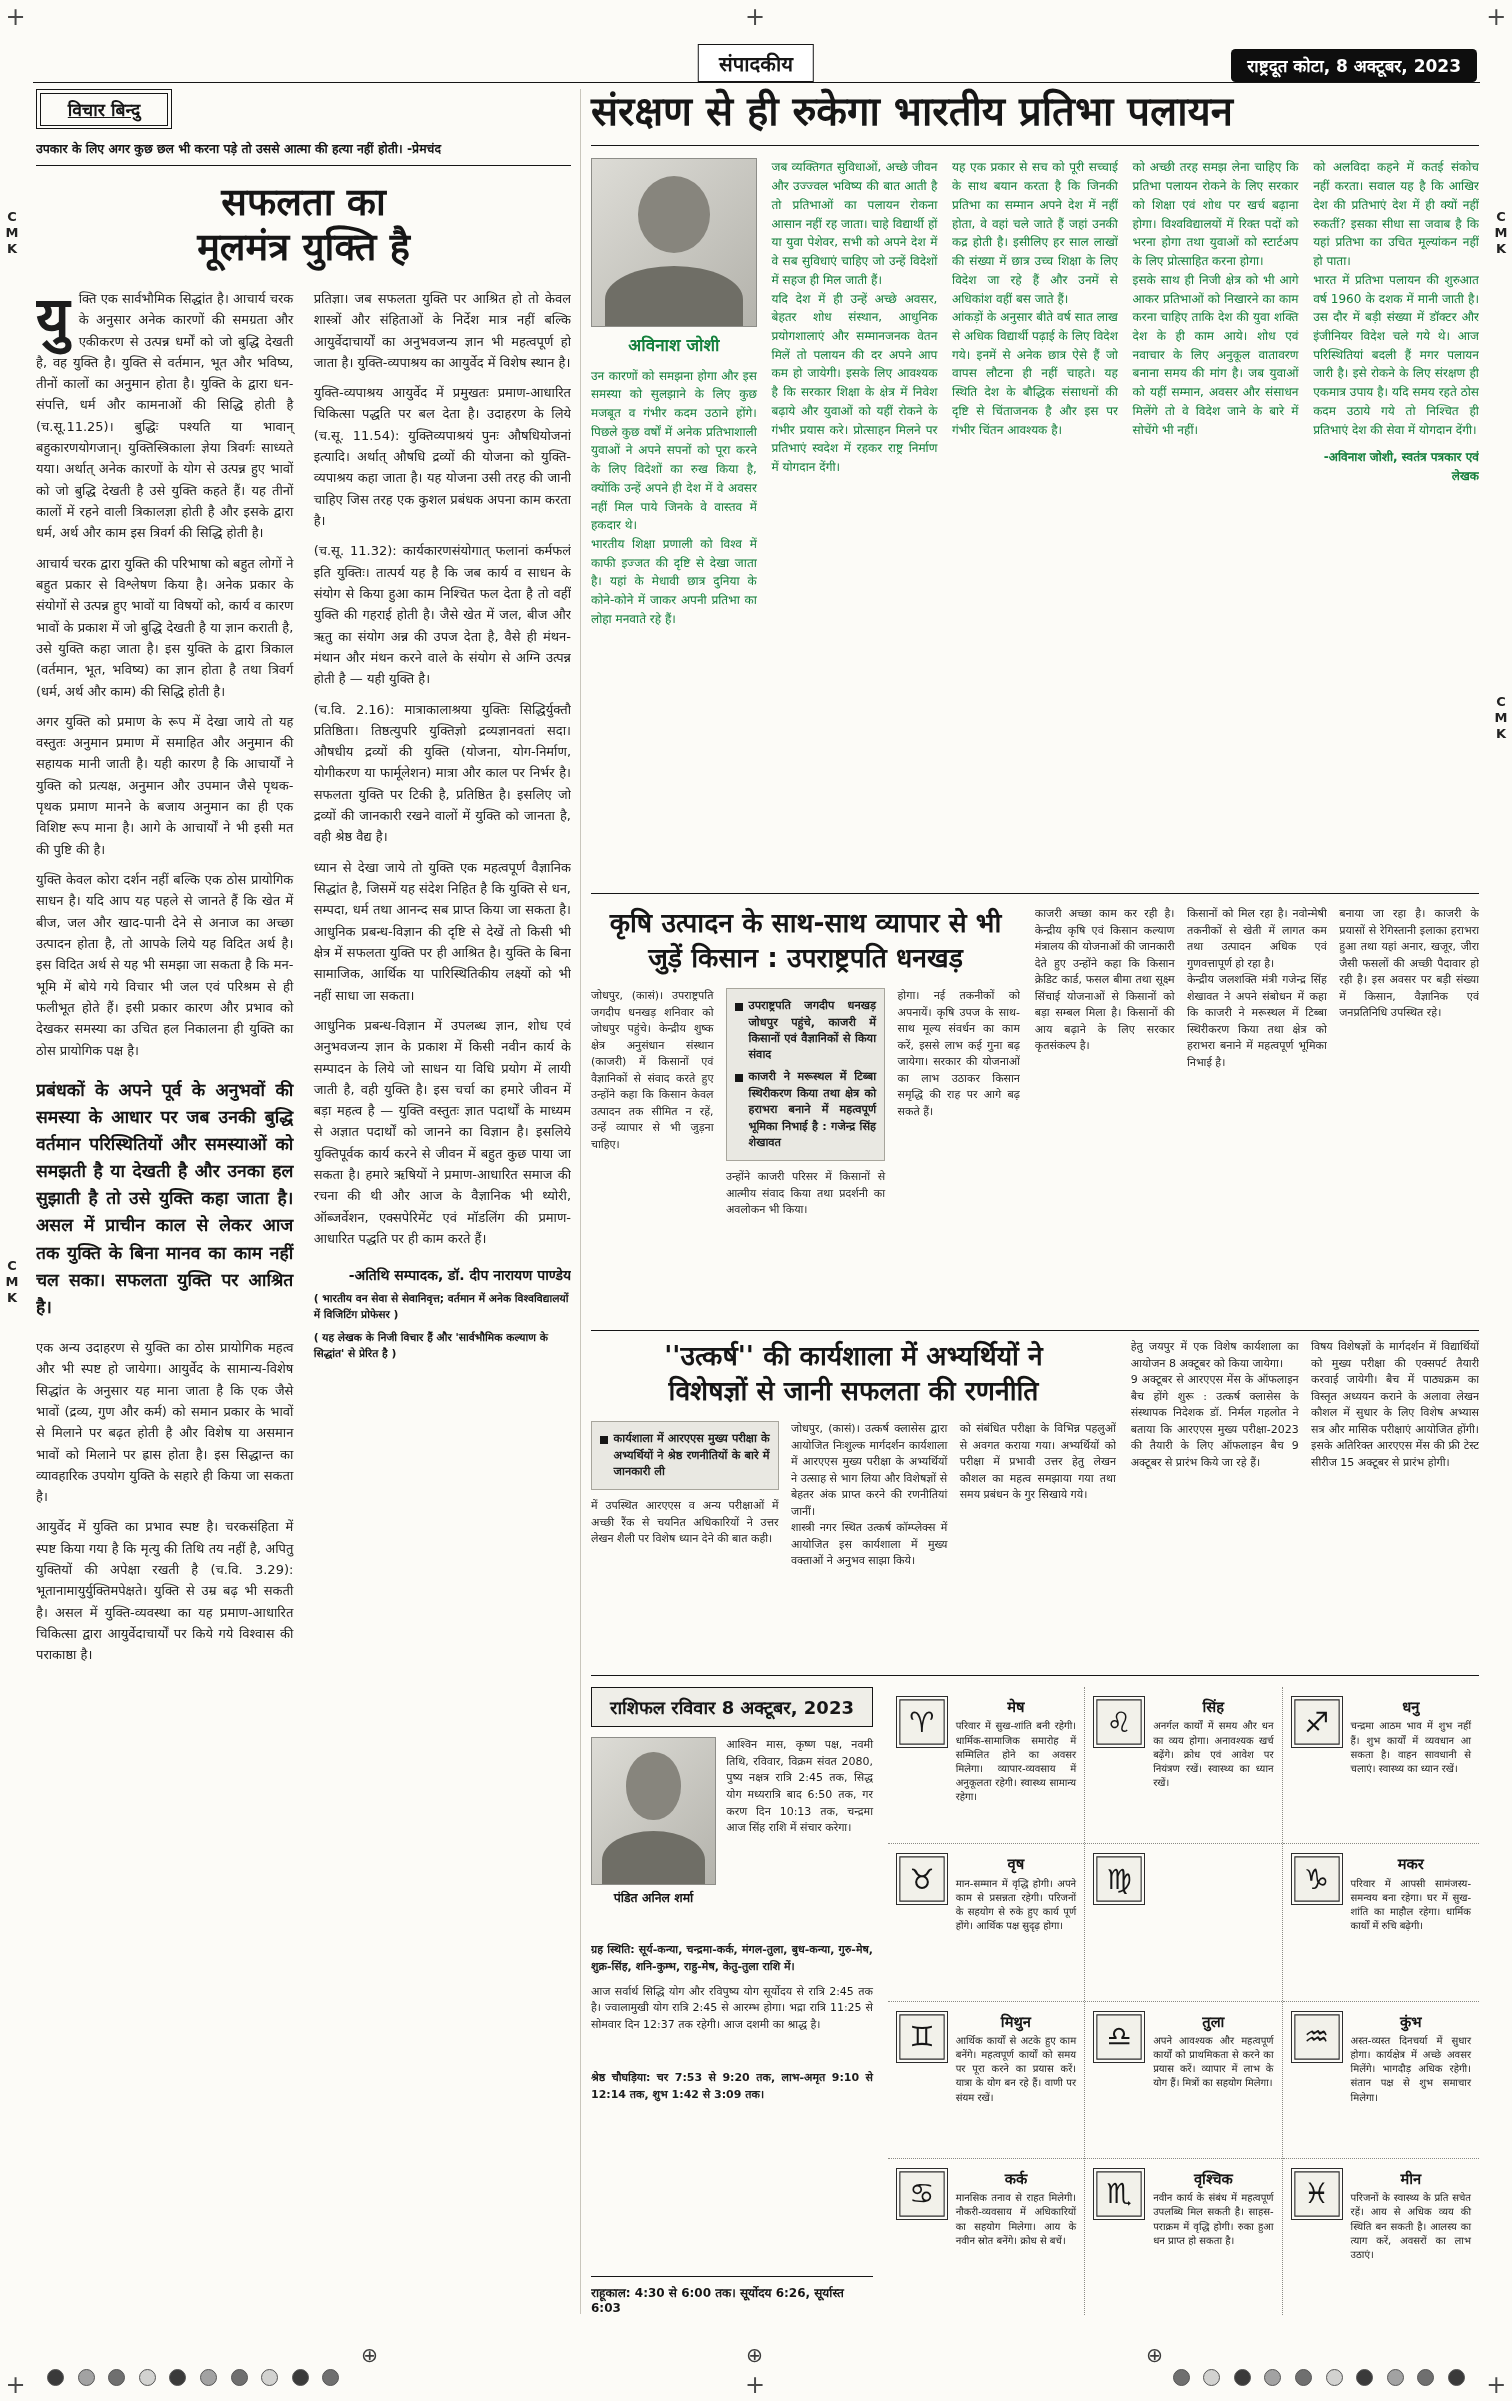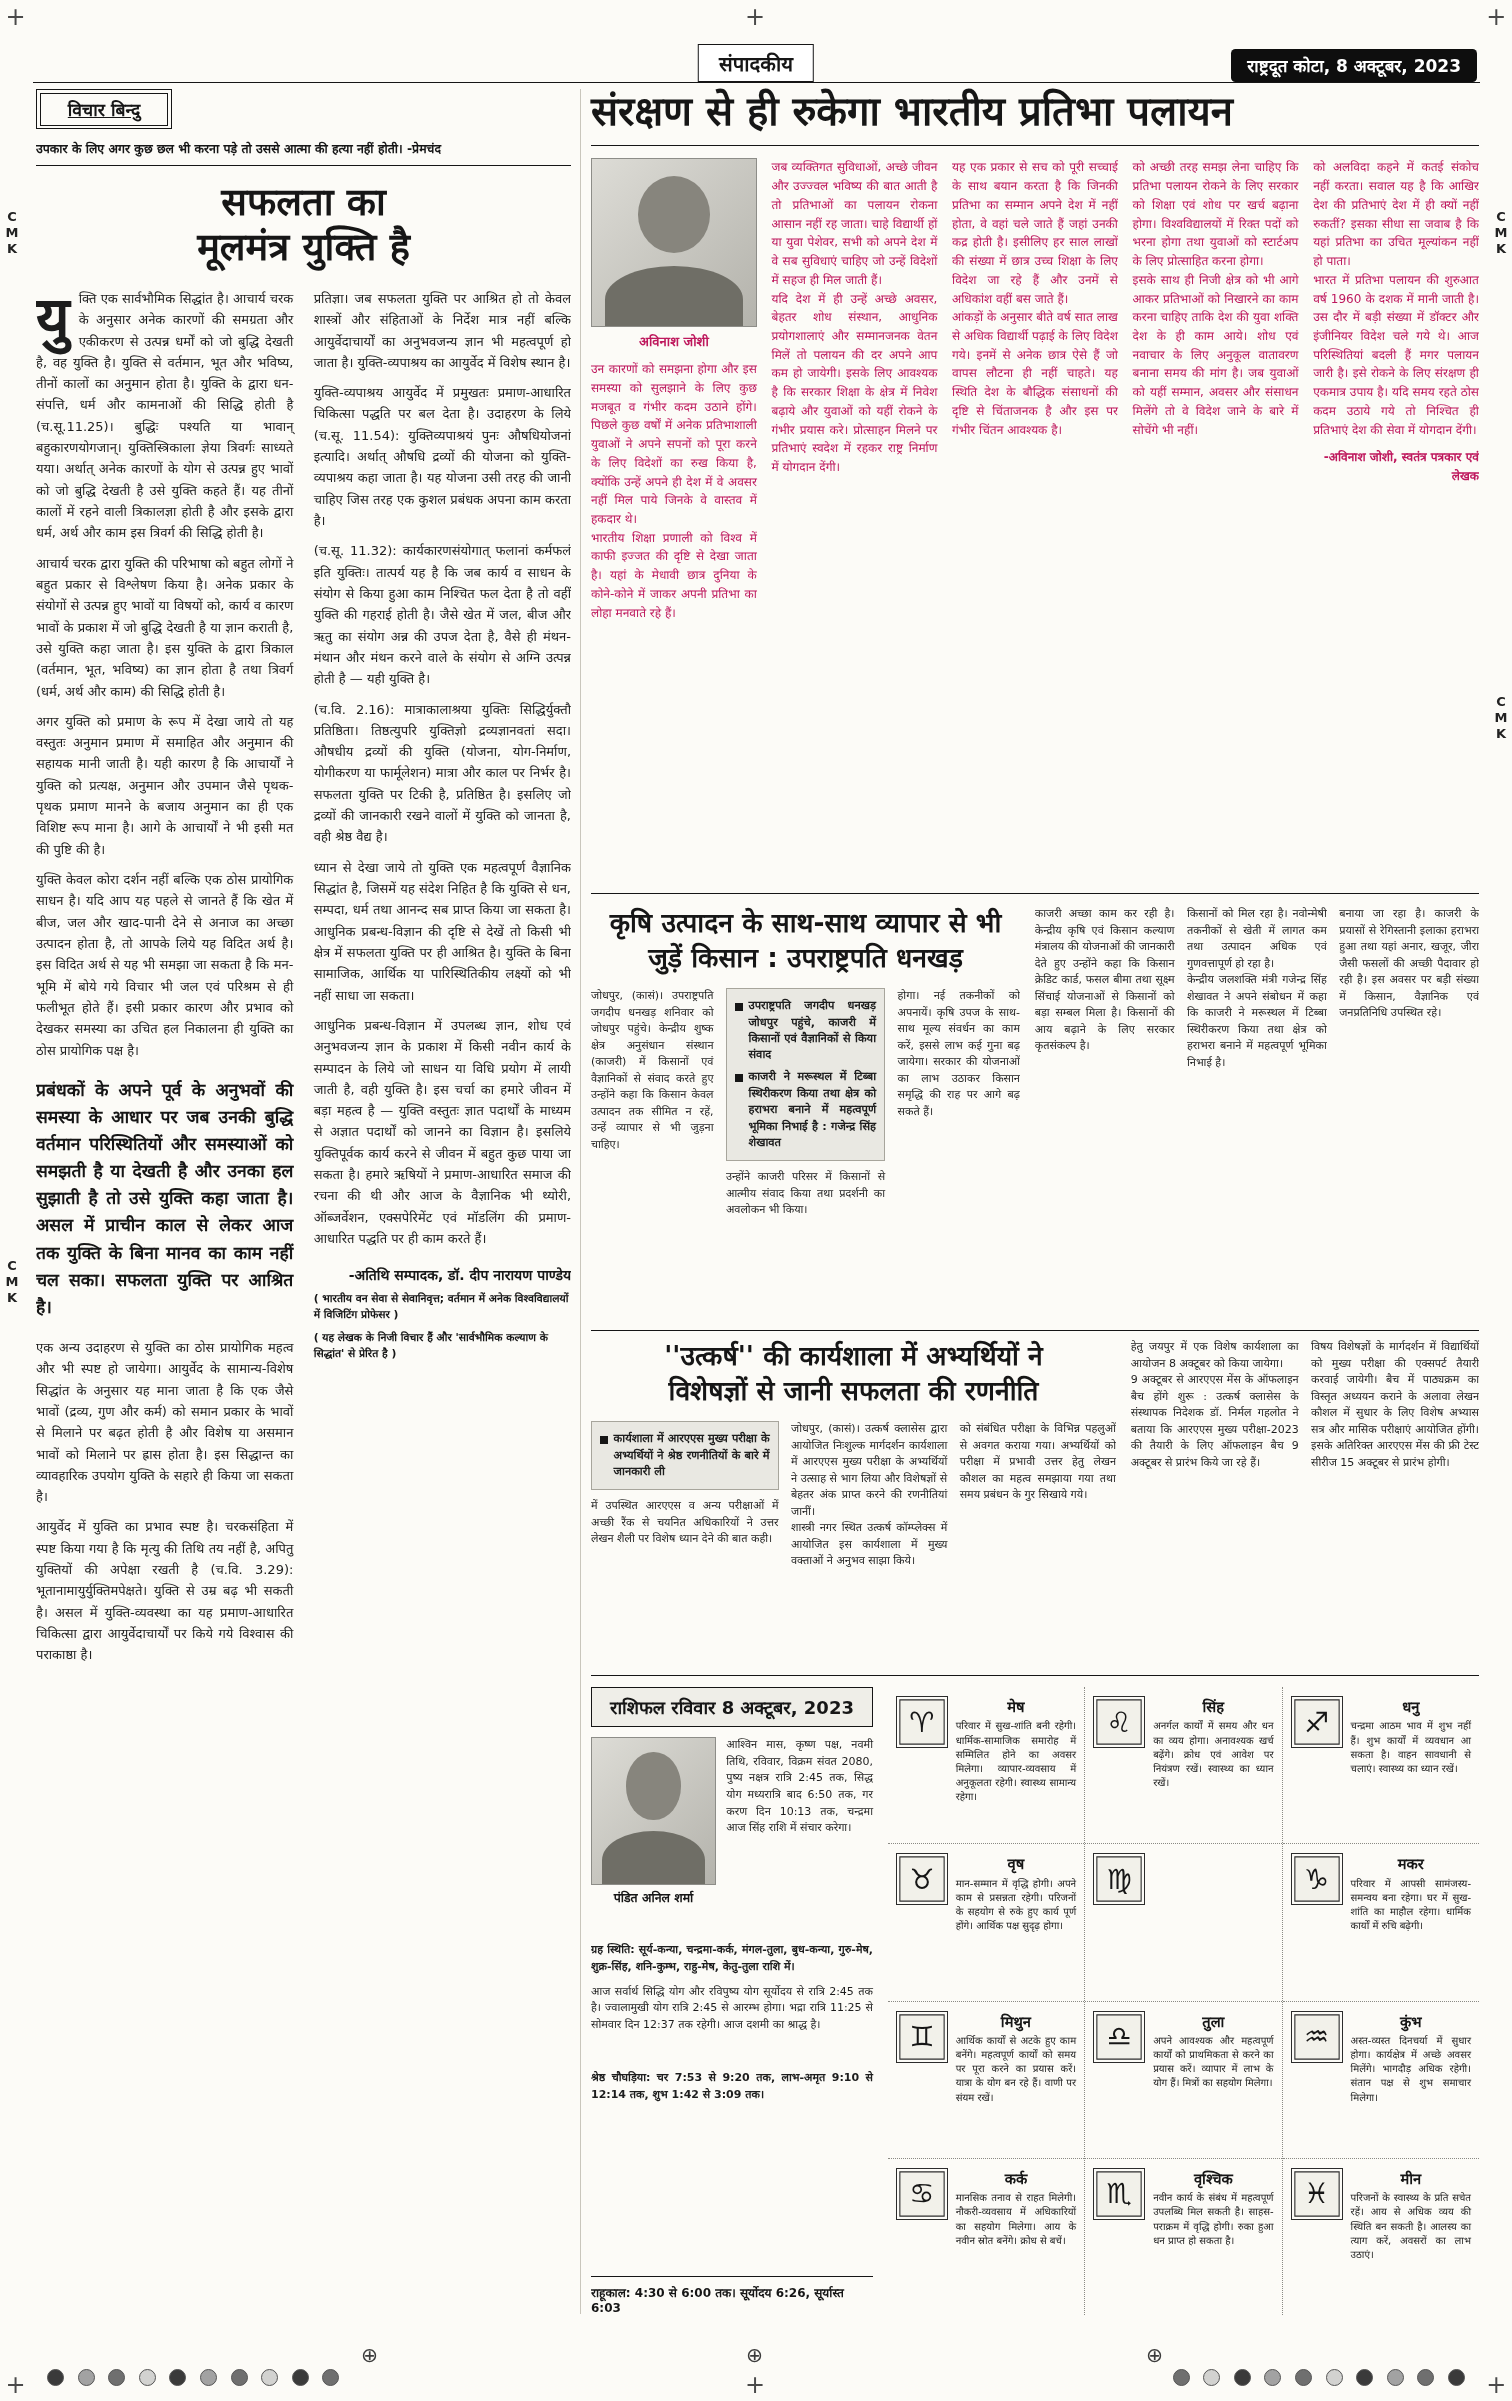--- a/index.html
+++ b/index.html
@@ -41,29 +41,29 @@
   .dropcap { float:left; font-size:58px; line-height:.85; font-weight:bold; padding:5.6px 9px 0 0; }
   .pullquote { font-size:17.5px; font-weight:bold; line-height:1.55; margin:16px 0; text-align:justify; }
   .author { text-align:right; font-weight:bold; font-size:14px; margin-top:16px; }
   .author-note { font-size:10.7px; line-height:1.5; margin-top:6.8px; font-weight:bold; }
 
   
   .main-art { position:absolute; left:591px; top:89px; width:888px; }
   .main-headline { font-size:40px; font-weight:bold; line-height:1.12; padding-bottom:11.3px;
                    border-bottom:1.1px solid #161616; }
   .main-cols { display:flex; gap:14.7px; margin-top:12.4px; height:717px; overflow:hidden; }
-  .mcol { flex:1; font-size:12px; line-height:1.56; text-align:justify; color:#be185d; }
+  .mcol { flex:1; font-size:12px; line-height:1.56; text-align:justify; color:#15803d; }
   .mcol-text { white-space:pre-line; }
   .photo { position:relative; background:linear-gradient(135deg,#dddcd6,#b4b3ac); border:0.6px solid #8d8d88; overflow:hidden; }
   .photo::before { content:""; position:absolute; width:44%; height:46%; left:28%; top:10%;
                    background:#87857d; border-radius:50%; }
   .photo::after  { content:""; position:absolute; width:84%; height:40%; left:8%; bottom:-4%;
                    background:#6f6e66; border-radius:50% 50% 0 0; }
   .main-photo { width:100%; height:169px; }
-  .photo-cap { text-align:center; font-weight:bold; font-size:13px; margin:4.5px 0 8px 0; }
+  .photo-cap { text-align:center; font-weight:bold; font-size:17px; margin:4.5px 0 8px 0; }
   .signoff { font-weight:bold; text-align:right; margin-top:9px; }
 
   
   .split-section { position:absolute; left:591px; display:flex; gap:14.7px; overflow:hidden; }
   .sec-left { display:flex; flex-direction:column; }
   .sec-headline { font-size:26.5px; font-weight:bold; line-height:1.32; text-align:center; white-space:pre-line; }
   .sec-cols { display:flex; gap:12.4px; margin-top:12.4px; flex:1; overflow:hidden; }
   .scol { flex:1; font-size:11px; line-height:1.5; text-align:justify; color:#1d1d1d; }
   .scol-text { white-space:pre-line; }
   .sec-right { flex:1; display:flex; gap:12.4px; overflow:hidden; }

